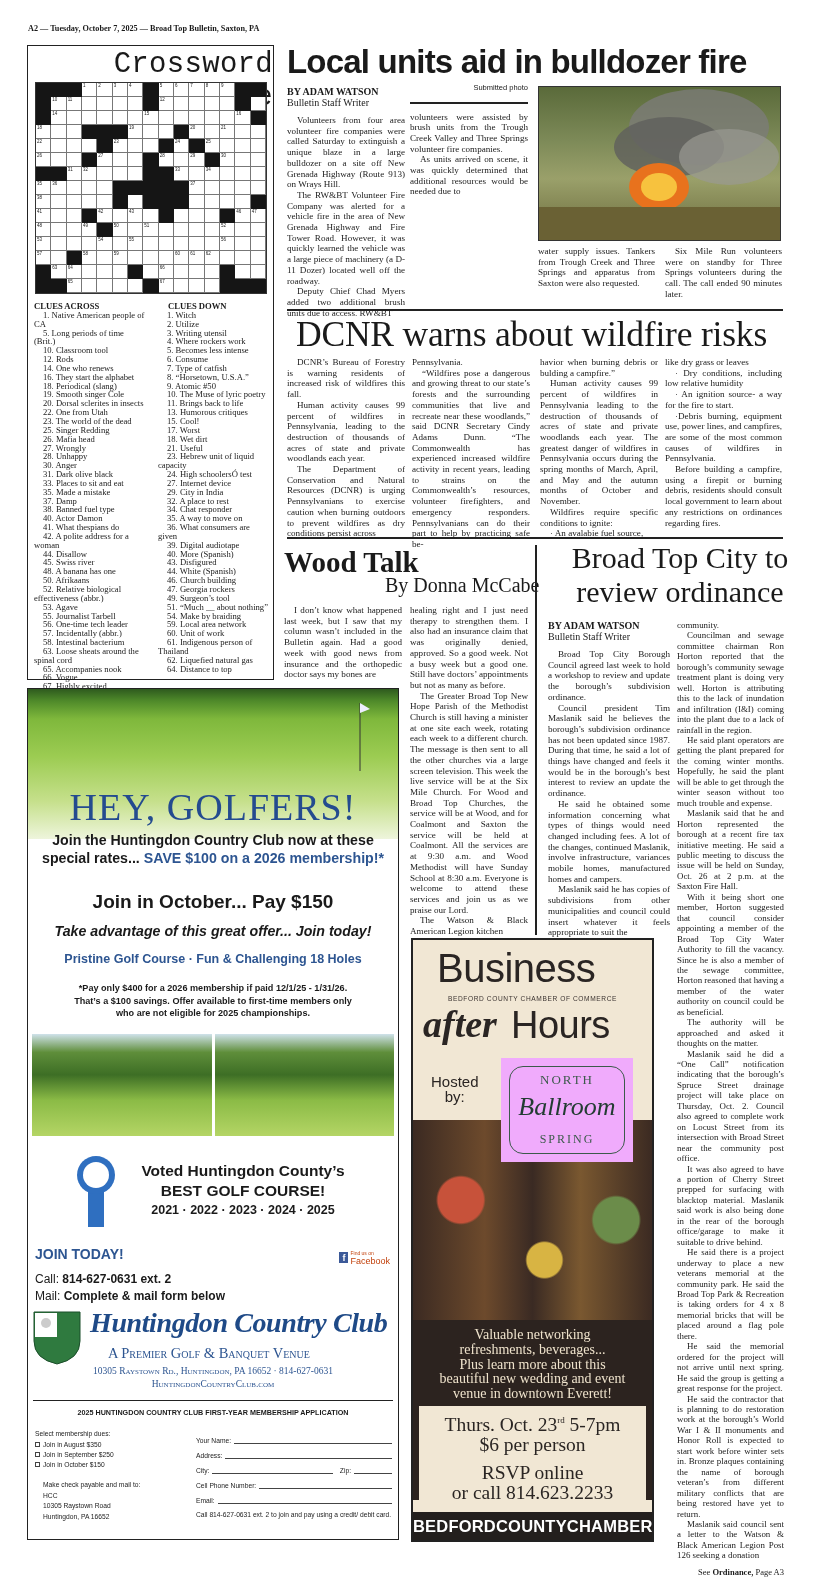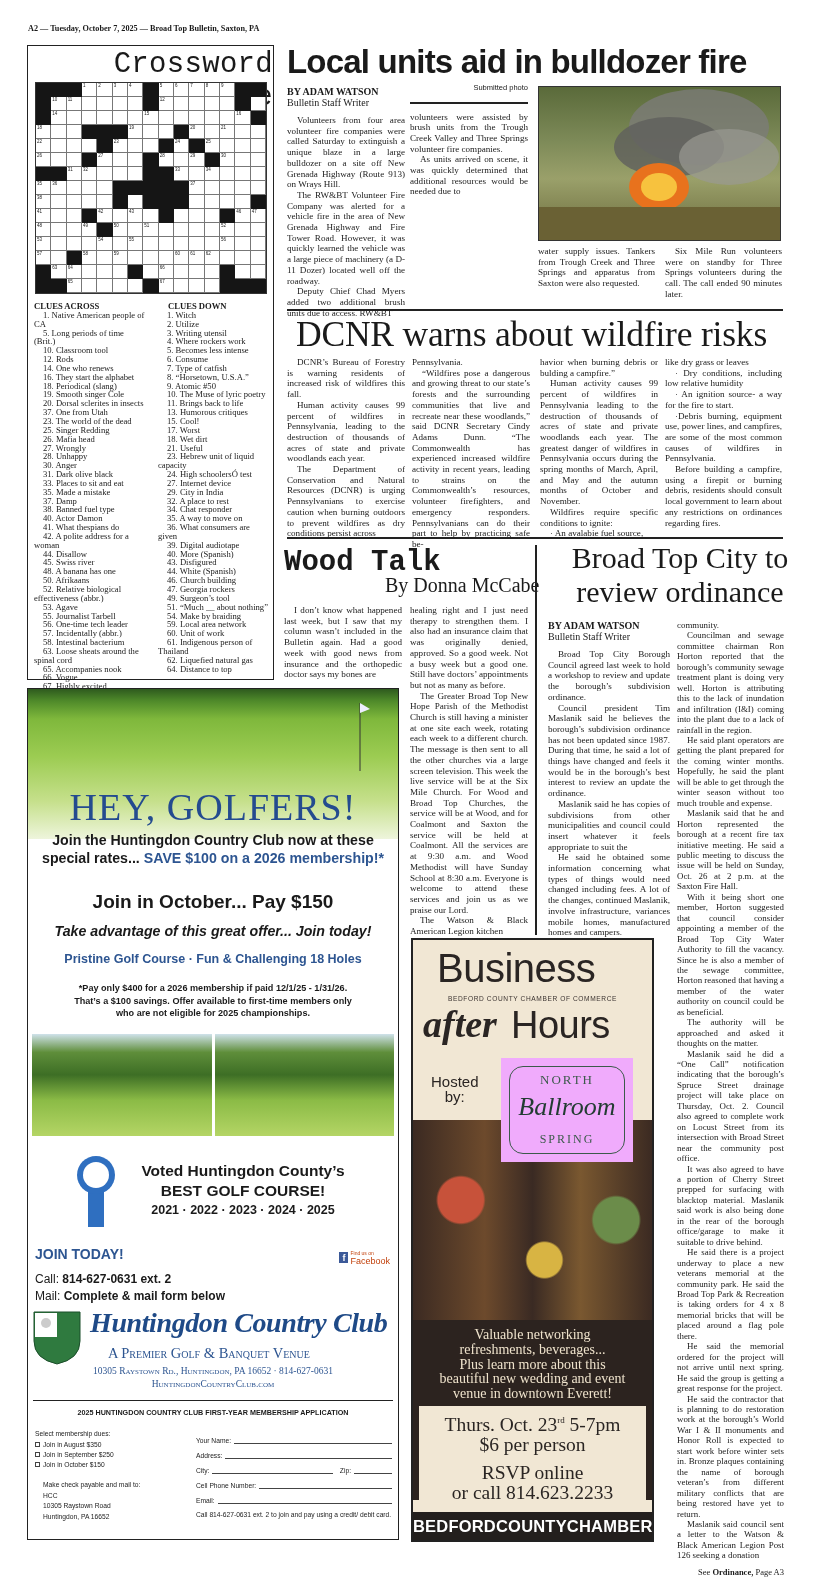--- a/index.html
+++ b/index.html
@@ -18,21 +18,21 @@
 .cell{border-right:.5px solid #777;border-bottom:.5px solid #777;position:relative;background:#fff}
 .cell.b{background:#151515;border-color:#151515}
 .cell span{position:absolute;left:1px;top:0;font-size:4.5px;font-family:"Liberation Sans",sans-serif;line-height:5px}
 .clues{position:absolute;top:256px;font-family:"Liberation Serif",serif;font-size:8.6px;line-height:8.85px}
 .clues h4{font-size:8.6px;font-weight:bold;margin-bottom:0}
 .clues div{text-indent:9px}
 
 .h-bull{left:287px;top:43px;font-family:"Liberation Sans",sans-serif;font-weight:bold;font-size:33px;letter-spacing:-.8px;white-space:nowrap}
 .rule{background:#222;height:1.5px}
 .h-dcnr{left:296px;top:313px;font-family:"Liberation Serif",serif;font-size:35.5px;white-space:nowrap;letter-spacing:-.2px}
-.h-wood{left:284px;top:546px;font-family:Liberation Mono, monospace;font-weight:bold;font-size:29px}
+.h-wood{left:284px;top:546px;font-family:Liberation Serif, serif;font-weight:bold;font-size:29px}
 .h-wood-by{left:385px;top:574px;font-family:"Liberation Serif",serif;font-size:20px;white-space:nowrap}
 .h-btc{left:541px;top:541px;width:278px;text-align:center;font-family:"Liberation Serif",serif;font-size:30px;line-height:34px}
 .cap{font-family:"Liberation Serif",serif;font-weight:bold;font-size:9.3px;line-height:10.8px;text-align:justify}
 .credit{font-family:"Liberation Sans",sans-serif;font-size:7.5px;text-align:right}
 .photo-fire{left:538px;top:86px;width:243px;height:155px;border:1px solid #333;overflow:hidden;background:linear-gradient(180deg,#5a6a3a 0%,#7d8a58 35%,#9aa06a 60%,#6b6a3c 100%)}
 .see{font-family:"Liberation Serif",serif;font-size:8.5px;text-align:right}
 
 .golf{left:27px;top:688px;width:372px;height:852px;border:1.5px solid #222;overflow:hidden;background:#fff}
 .golf-hero{position:absolute;left:0;top:0;width:100%;height:150px;background:linear-gradient(180deg,#2e5a1e 0%,#4f8a2a 8%,#7fb83c 20%,#9ccc52 45%,#c6e08c 75%,#eef5dc 100%)}
 .golf-title{position:absolute;left:0;right:0;top:96px;text-align:center;font-family:"Liberation Serif",serif;font-size:38px;color:#244b8f;letter-spacing:1px}
@@ -417,21 +417,21 @@
     <div id="across-list">
         <div>1. Native American people of CA</div>
         <div>5. Long periods of time (Brit.)</div>
         <div>10. Classroom tool</div>
         <div>12. Rods</div>
         <div>14. One who renews</div>
         <div>16. They start the alphabet</div>
         <div>18. Periodical (slang)</div>
         <div>19. Smooth singer Cole</div>
         <div>20. Dorsal sclerites in insects</div>
-        <div>37. One from Utah</div>
+        <div>22. One from Utah</div>
         <div>23. The world of the dead</div>
         <div>25. Singer Redding</div>
         <div>26. Mafia head</div>
         <div>27. Wrongly</div>
         <div>28. Unhappy</div>
         <div>30. Anger</div>
         <div>31. Dark olive black</div>
         <div>33. Places to sit and eat</div>
         <div>35. Made a mistake</div>
         <div>37. Damp</div>
@@ -588,22 +588,22 @@
   <div class="see" style="margin-top:2px"><span>See </span><b>Wood,</b><span> Page A3</span></div>
 </div>
 <div class="abs" style="left:535px;top:545px;width:1.5px;height:390px;background:#222"></div>
 
 <div class="abs h-btc">Broad Top City to review ordinance</div>
 <div class="abs" style="left:548px;top:620px;width:122px">
   <div class="byline"><b>BY ADAM WATSON</b><span>Bulletin Staff Writer</span></div>
   <div class="body-text" id="btc-col1">
       <p>Broad Top City Borough Council agreed last week to hold a workshop to review and update the borough’s subdivision ordinance.</p>
       <p>Council president Tim Maslanik said he believes the borough’s subdivision ordinance has not been updated since 1987. During that time, he said a lot of things have changed and feels it would be in the borough’s best interest to review an update the ordinance.</p>
+      <p>He said he obtained some information concerning what types of things would need changed including fees. A lot of the changes, continued Maslanik, involve infrastructure, variances mobile homes, manufactured homes and campers.</p>
       <p>Maslanik said he has copies of subdivisions from other municipalities and council could insert whatever it feels appropriate to suit the</p>
-      <p>He said he obtained some information concerning what types of things would need changed including fees. A lot of the changes, continued Maslanik, involve infrastructure, variances mobile homes, manufactured homes and campers.</p>
     </div>
 </div>
 <div class="abs" style="left:677px;top:620px;width:107px">
   <div class="body-text" id="btc-col2" style="font-size:8.9px;line-height:10.45px">
       <p class="noind">community.</p>
       <p>Councilman and sewage committee chairman Ron Horton reported that the borough’s community sewage treatment plant is doing very well. Horton is attributing this to the lack of inundation and infiltration (I&amp;I) coming into the plant due to a lack of rainfall in the region.</p>
       <p>He said plant operators are getting the plant prepared for the coming winter months. Hopefully, he said the plant will be able to get through the winter season without too much trouble and expense.</p>
       <p>Maslanik said that he and Horton represented the borough at a recent fire tax initiative meeting. He said a public meeting to discuss the issue will be held on Sunday, Oct. 26 at 2 p.m. at the Saxton Fire Hall.</p>
       <p>With it being short one member, Horton suggested that council consider appointing a member of the Broad Top City Water Authority to fill the vacancy. Since he is also a member of the sewage committee, Horton reasoned that having a member of the water authority on council could be as beneficial.</p>
       <p>The authority will be approached and asked it thoughts on the matter.</p>

